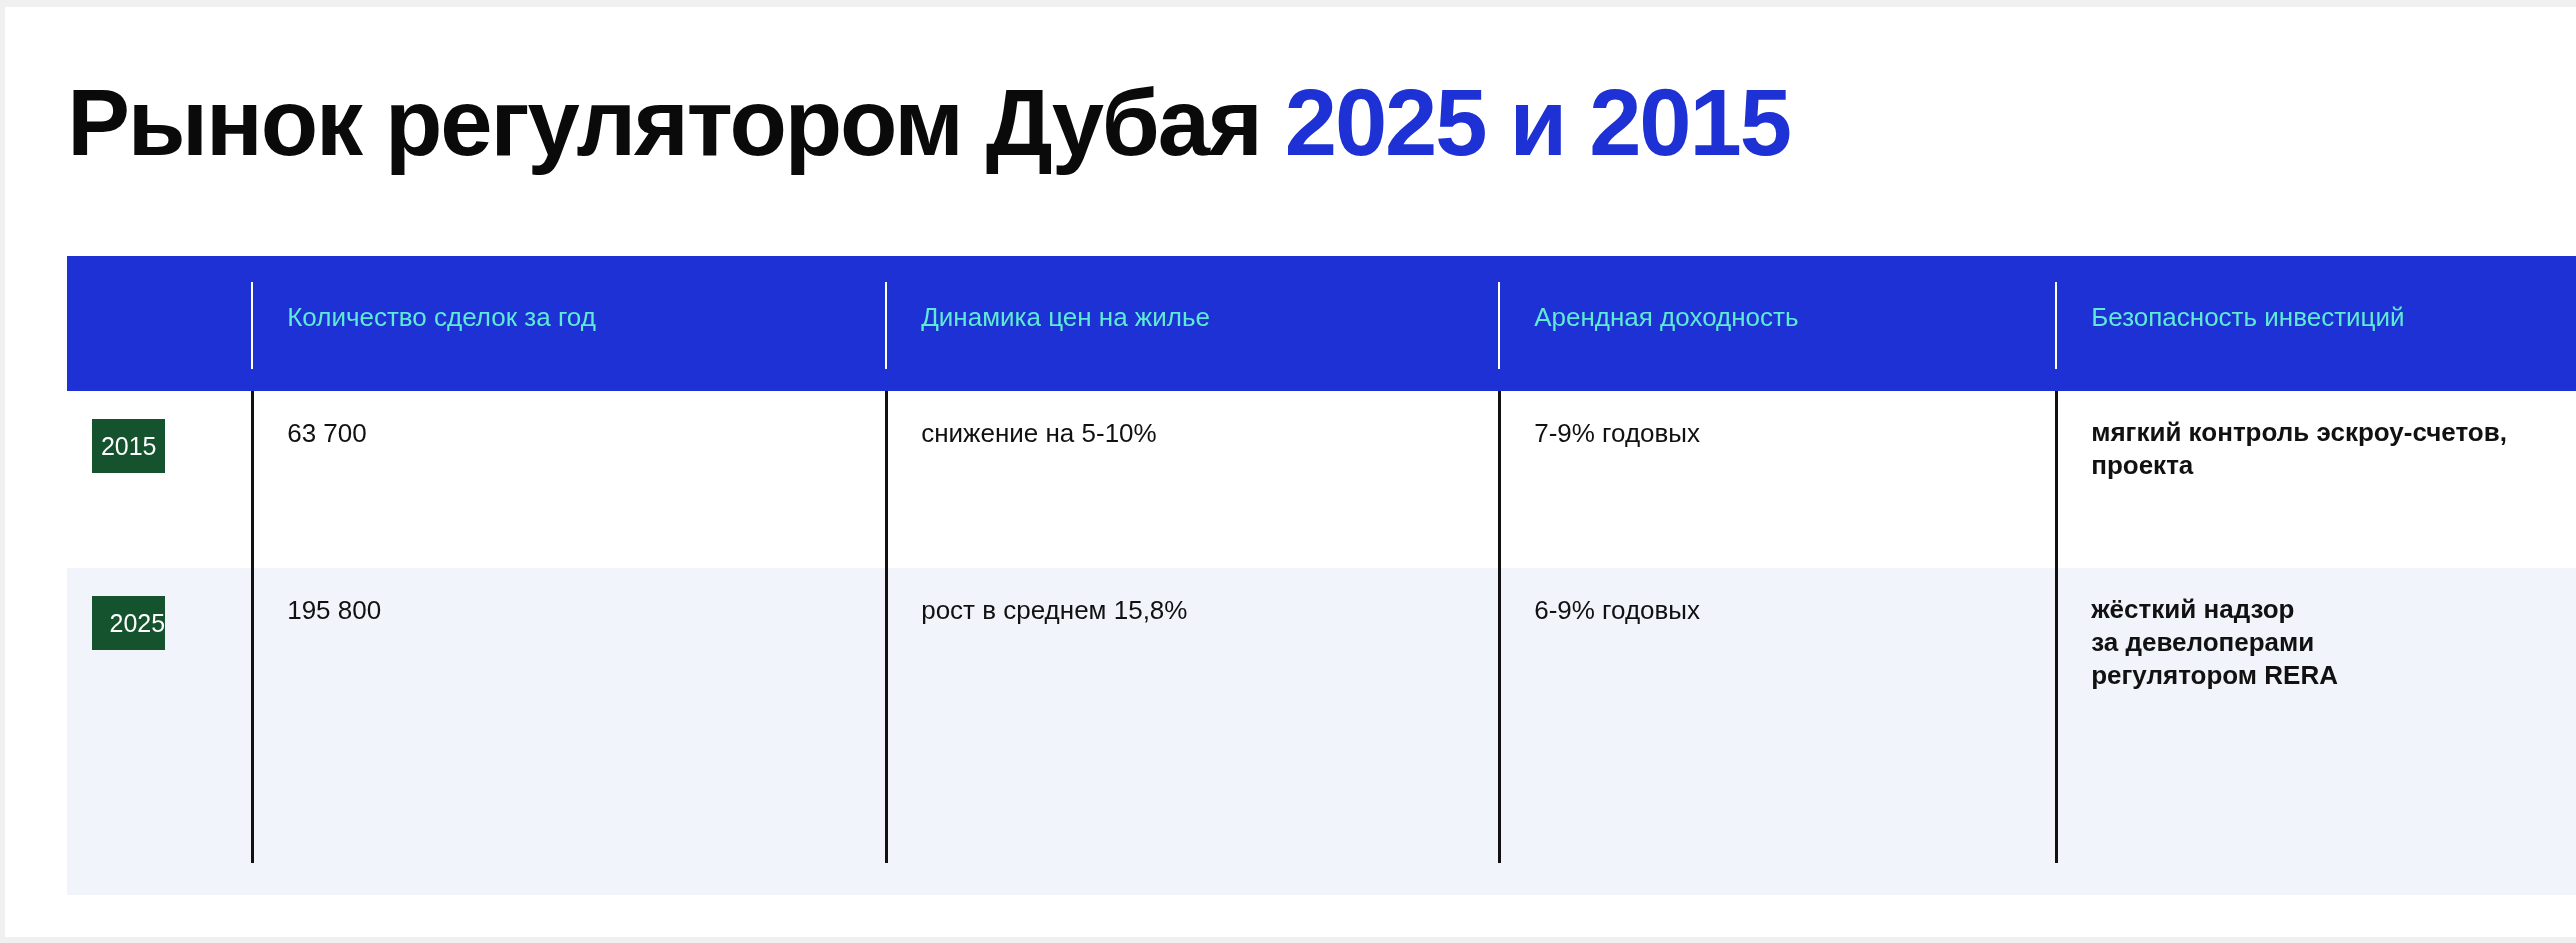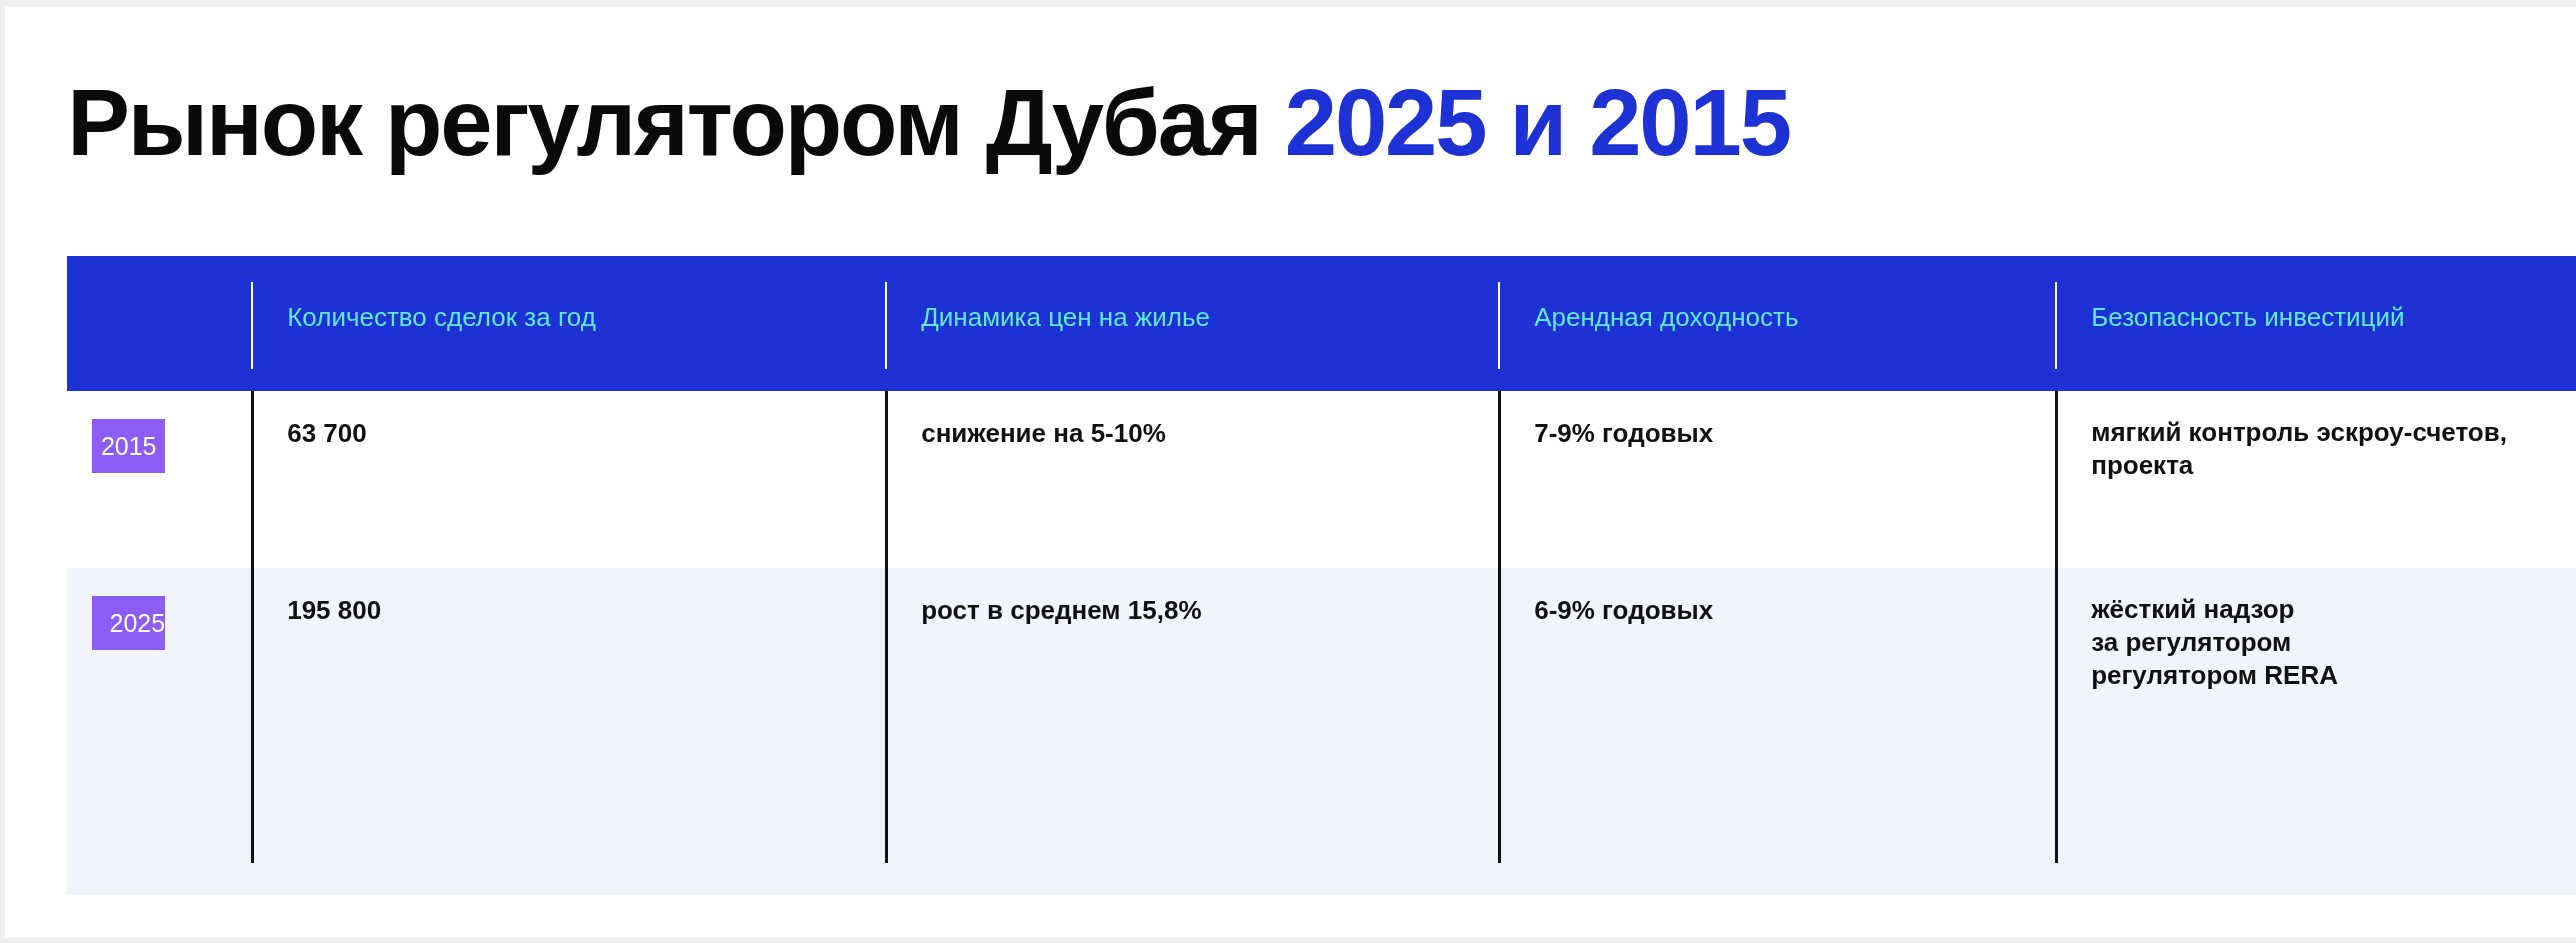--- a/index.html
+++ b/index.html
@@ -87,34 +87,34 @@
   }
   .row-2015 .bdiv { top:0px;  height:177px; }
   .row-2025 .bdiv { top:0px;  height:295px; }
 
   
   .td-text {
     position:absolute;
     top:25px;
     left:36px;
     font-size:26px;
-    font-weight:700;
+    font-weight:400;
     color:#111111;
     line-height:35px;
     white-space:nowrap;
   }
   .td-text.strong { font-weight:700; line-height:33px; }
   .td-text.strong .ln { display:block; }
 
   
   .badge {
     position:absolute;
     left:25px; top:28px;
     width:73px; height:54px;
-    background:#8b5cf6;
+    background:#14532d;
     color:#ffffff;
     font-size:25px;
     font-weight:400;
     line-height:54px;
     text-align:center;
   }
   .row-2025 .badge { top:28px;text-align:right; }
 </style>
 </head>
 <body>
@@ -187,21 +187,21 @@
       </div>
       <div class="cell c2">
         <span class="td-text">рост в среднем 15,8%</span>
       </div>
       <div class="cell c3">
         <span class="td-text">6-9% годовых</span>
       </div>
       <div class="cell c4">
         <span class="td-text strong">
           <span class="ln">жёсткий надзор</span>
-          <span class="ln">за регулятором</span>
+          <span class="ln">за девелоперами</span>
           <span class="ln">регулятором RERA</span>
         </span>
       </div>
     </div>
 
   </div>
 </div>
 
 
 </body></html>

